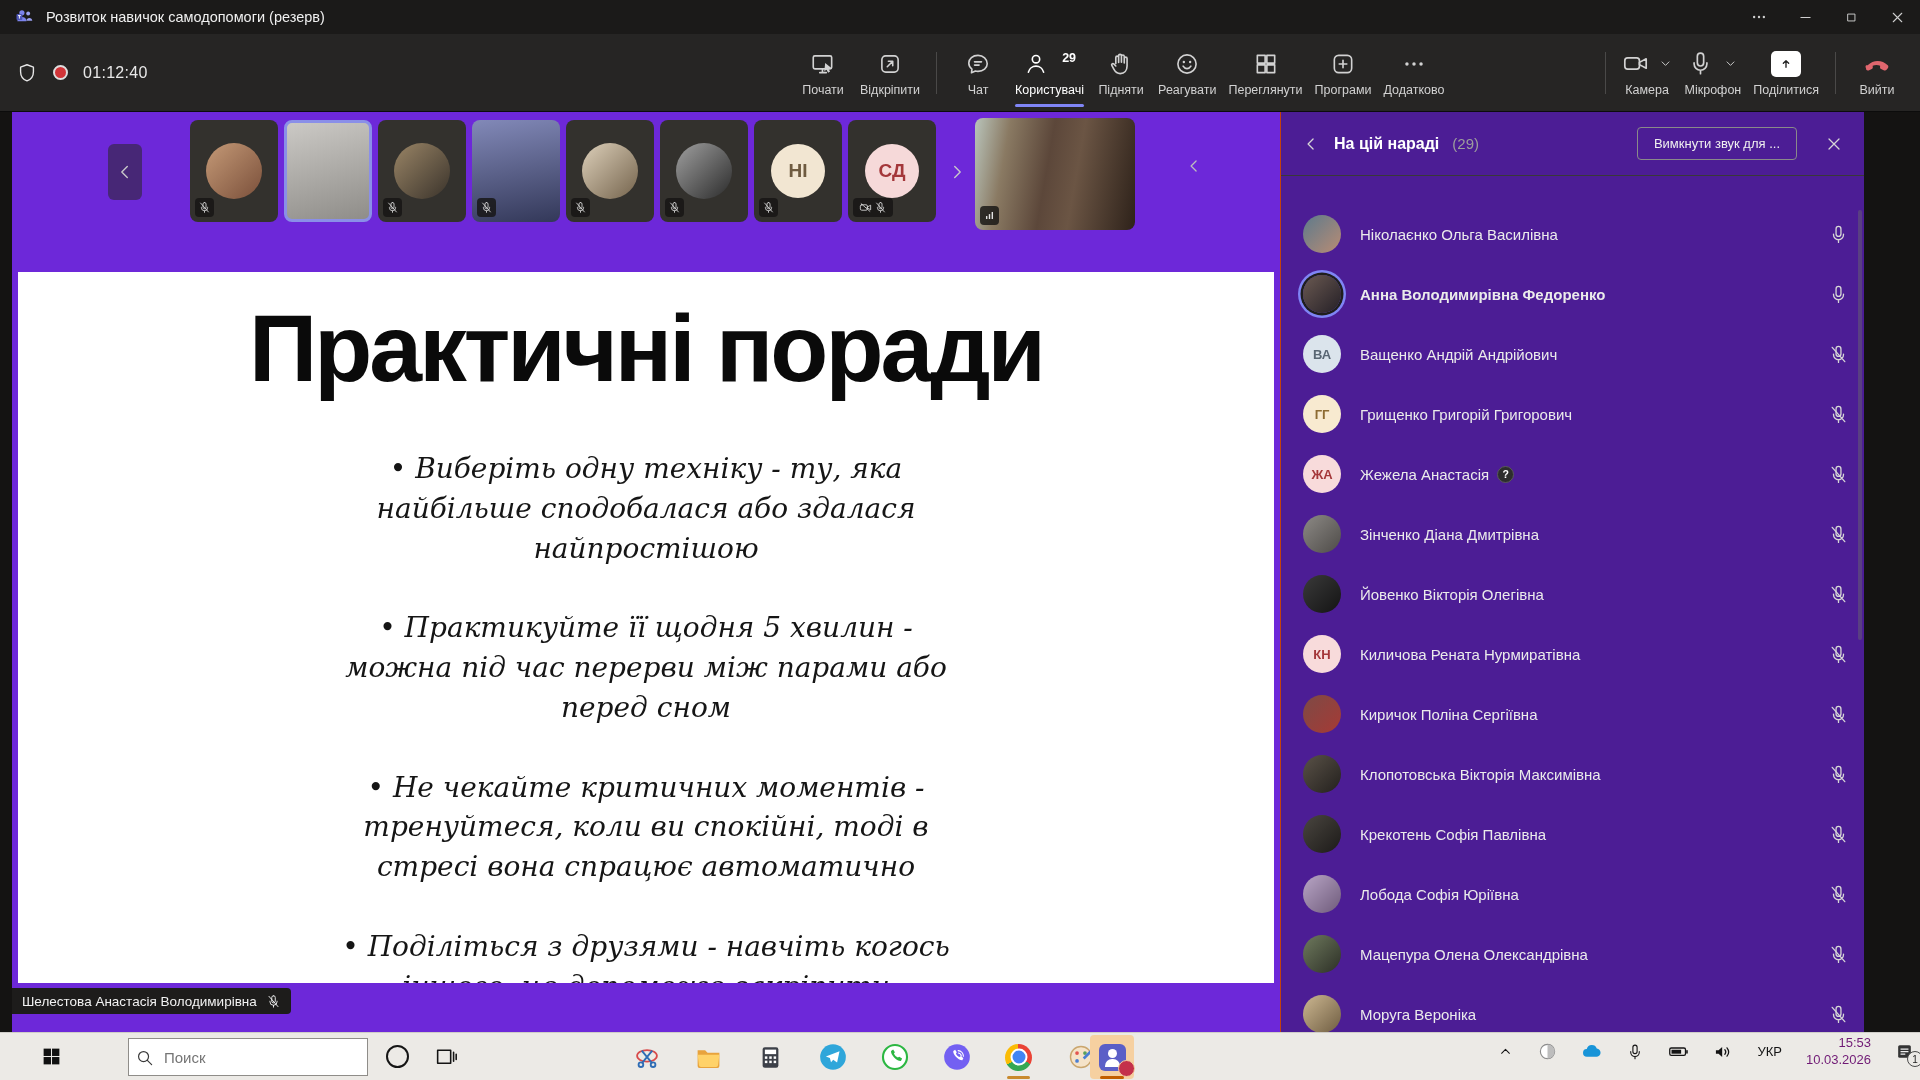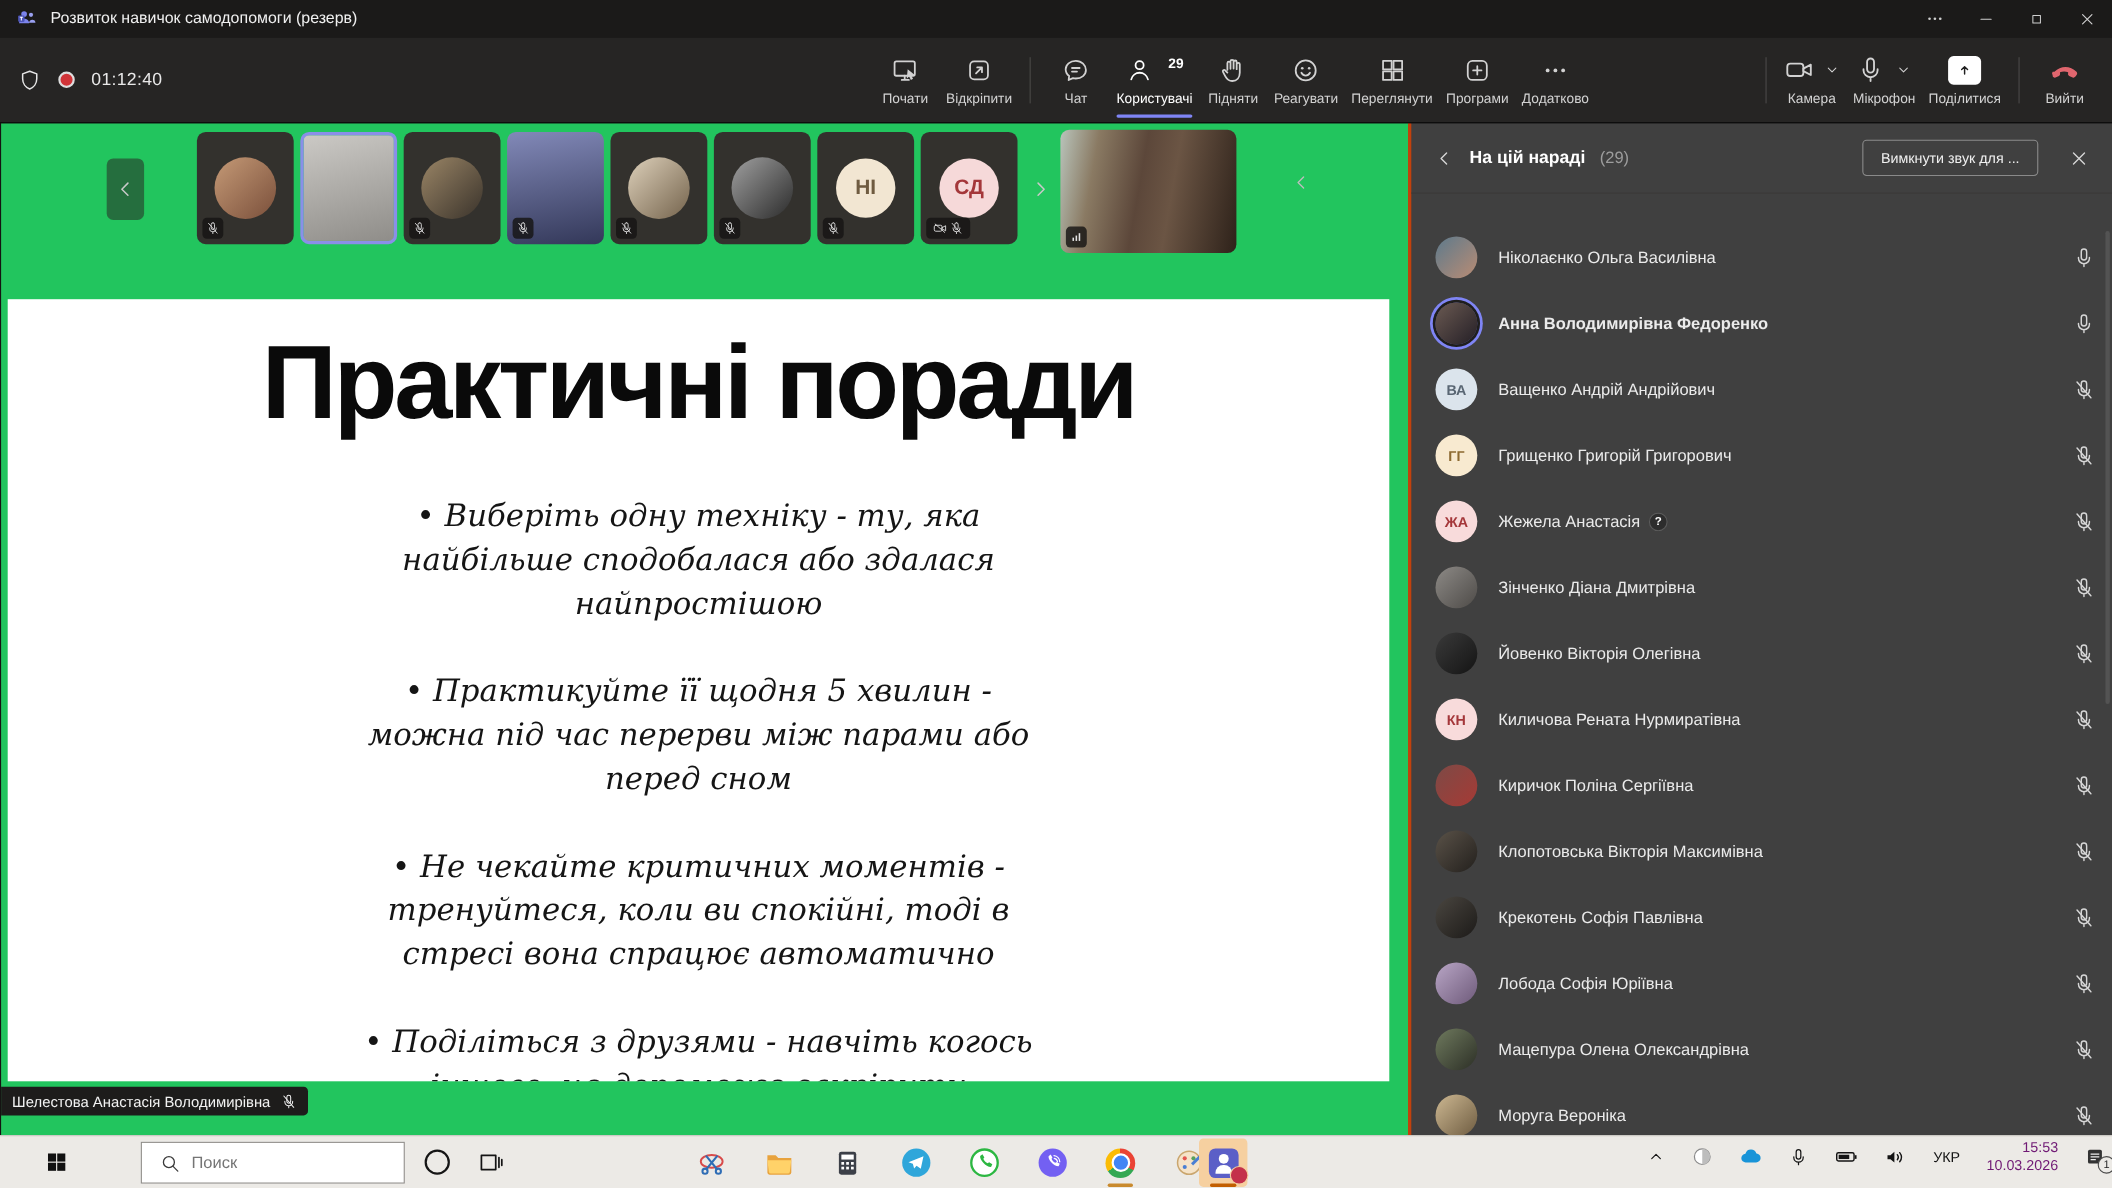--- a/index.html
+++ b/index.html
@@ -25,21 +25,21 @@
   .mbtn .irow{display:flex;align-items:center;gap:9px;height:28px}
   .mbtn.active{color:#fff}
   .mbtn.active::after{content:"";position:absolute;left:6px;right:6px;bottom:1px;height:3px;border-radius:2px;background:#7f85f5}
   .pbadge{font-size:12.5px;font-weight:700;color:#fff;margin-left:4px;transform:translateY(-6px)}
   .vdiv{width:1px;height:42px;background:#4a4948;margin:0 10px}
   .share-box{width:30px;height:26px;background:#fff;border-radius:5px;display:flex;align-items:center;justify-content:center;color:#1f1f1f}
   .hang{color:#e0666e}
   .spacer{flex:1}
 
   
-  .stage{position:absolute;left:1px;top:112px;width:1280px;height:920px;background:#22c55e}
+  .stage{position:absolute;left:12px;top:112px;width:1280px;height:920px;background:#6d28d9}
   .film{position:absolute;left:0;top:6px;width:1280px;height:118px}
   .f-chev{position:absolute;top:26px;width:34px;height:56px;display:flex;align-items:center;justify-content:center;color:#c9c9c9;background:rgba(40,39,37,.55);border-radius:6px}
   .ft{position:absolute;top:2px;width:88px;height:102px;border-radius:8px;overflow:hidden;background:#33312d}
   .ft .circ{position:absolute;left:50%;top:50%;transform:translate(-50%,-50%);width:56px;height:56px;border-radius:50%}
   .ft .initc{position:absolute;left:50%;top:50%;transform:translate(-50%,-50%);width:54px;height:54px;border-radius:50%;display:flex;align-items:center;justify-content:center;font-size:19px;font-weight:700}
   .ft.active{border:3px solid #8a8fe8}
   .tbadge{position:absolute;left:5px;bottom:5px;height:19px;min-width:19px;padding:0 2px;border-radius:4px;background:rgba(22,21,20,.82);display:flex;align-items:center;justify-content:center;gap:2px;color:#e3e3e3}
   .ft1{left:178px}.ft2{left:272px}.ft3{left:366px}.ft4{left:460px}
   .ft5{left:554px}.ft6{left:648px}.ft7{left:742px}.ft8{left:836px}
   .ft1 .circ{background:linear-gradient(135deg,#c59a77,#7a4f3a)}
@@ -55,21 +55,21 @@
 
   .slide{position:absolute;left:6px;top:160px;width:1256px;height:711px;background:#ffffff;color:#0c0c0c;text-align:center;overflow:hidden}
   .slide-title{margin-top:22px;font-size:95px;font-weight:700;letter-spacing:-3px;color:#0a0a0a}
   .bullets{margin-top:46px;display:flex;flex-direction:column;gap:40px;align-items:center;font-family:"DejaVu Serif",serif;font-style:italic;font-size:28px;line-height:1.42;color:#151515}
   .bullet{max-width:640px}
   .bullet::before{content:"•  "}
 
   .spk-overlay{position:absolute;left:0;top:876px;height:26px;display:flex;align-items:center;gap:9px;padding:0 10px;background:#1d1c1b;color:#f2f2f2;font-size:13.5px;border-radius:0 4px 4px 0}
 
   
-  .panel{position:absolute;left:1280px;top:112px;width:640px;height:920px;background:#404040;border-left:3px solid #c2410c}
+  .panel{position:absolute;left:1280px;top:112px;width:584px;height:920px;background:#4c1d95;border-left:1px solid #c2410c}
   .p-head{height:64px;display:flex;align-items:center;padding:0 20px;gap:13px;border-bottom:1px solid #3a3938}
   .p-title{font-size:16px;font-weight:700;color:#fff;white-space:nowrap}
   .p-count{font-size:15px;color:#9d9d9d}
   .mute-all{margin-left:auto;border:1px solid #8a8a8a;border-radius:4px;padding:8px 16px;font-size:13px;color:#f0f0f0;background:transparent;white-space:nowrap}
   .p-close{margin-left:14px;color:#d6d6d6}
   .p-list{position:absolute;top:92px;left:0;right:0;bottom:0;overflow:hidden}
   .p-row{height:60px;display:flex;align-items:center;gap:19px;padding:0 12px 0 22px}
   .p-av{width:38px;height:38px;border-radius:50%;flex:none;display:flex;align-items:center;justify-content:center;font-size:13px;font-weight:700}
   .p-av.ring{box-shadow:0 0 0 2.5px #1f1e1d,0 0 0 5px #7f85f5}
   .p-name{font-size:15px;color:#ebebeb;flex:1;display:flex;align-items:center;gap:8px;white-space:nowrap;overflow:hidden}
@@ -89,21 +89,21 @@
   .ph9{background:linear-gradient(135deg,#5a5248,#23201d)}
   .ph10{background:linear-gradient(135deg,#4a4640,#1c1a18)}
   .ph11{background:linear-gradient(135deg,#b9a6c6,#6e5a7a)}
   .ph12{background:linear-gradient(135deg,#6f7a5e,#2c2f26)}
   .ph13{background:linear-gradient(135deg,#cdb892,#6e5c41)}
   .p-scroll{position:absolute;right:2px;top:6px;width:4px;height:430px;border-radius:2px;background:#6a6a6a;opacity:.45}
 
   
   .taskbar{position:absolute;left:0;bottom:0;width:1920px;height:48px;background:#eceae6;border-top:1px solid #cfcdc8;color:#1b1b1b;z-index:40}
   .tk-start{position:absolute;left:41px;top:13px;color:#111}
-  .tk-search{position:absolute;left:128px;top:5px;width:240px;height:38px;background:#fff;border:1px solid #8f8d89;display:flex;align-items:center;gap:10px;padding:0 16px}
+  .tk-search{position:absolute;left:128px;top:5px;width:240px;height:38px;background:#fff;border:1px solid #8f8d89;display:flex;align-items:center;gap:10px;padding:0 6px}
   .tk-search input{border:none;outline:none;font-size:15px;color:#4a4a4a;width:170px;background:transparent;font-family:"Liberation Sans",sans-serif}
   .tk-circle{position:absolute;left:386px;top:12px;width:23px;height:23px;border:2.4px solid #151515;border-radius:50%}
   .tk-tview{position:absolute;left:434px;top:11px;color:#141414}
   .apps{position:absolute;left:632px;top:0;height:48px;display:flex;align-items:center;gap:33px}
   .app{width:29px;height:29px;position:relative;display:flex;align-items:center;justify-content:center}
   .chrome-ic{width:27px;height:27px;border-radius:50%;background:conic-gradient(#ea4335 0 33%,#34a853 33% 66%,#fbbc05 66% 100%);position:relative}
   .chrome-ic::after{content:"";position:absolute;left:50%;top:50%;transform:translate(-50%,-50%);width:13px;height:13px;border-radius:50%;background:#4285f4;border:2.5px solid #fff}
   .underl{position:absolute;left:3px;bottom:-7px;width:23px;height:3px;background:#c98a2e;border-radius:2px}
   .teams-app{position:absolute;left:1090px;top:2px;width:44px;height:44px;background:#f6d0a0;border-radius:4px;display:flex;align-items:center;justify-content:center}
   .teams-app::after{content:"";position:absolute;left:10px;bottom:0px;width:24px;height:3px;background:#c25e00;border-radius:2px}

